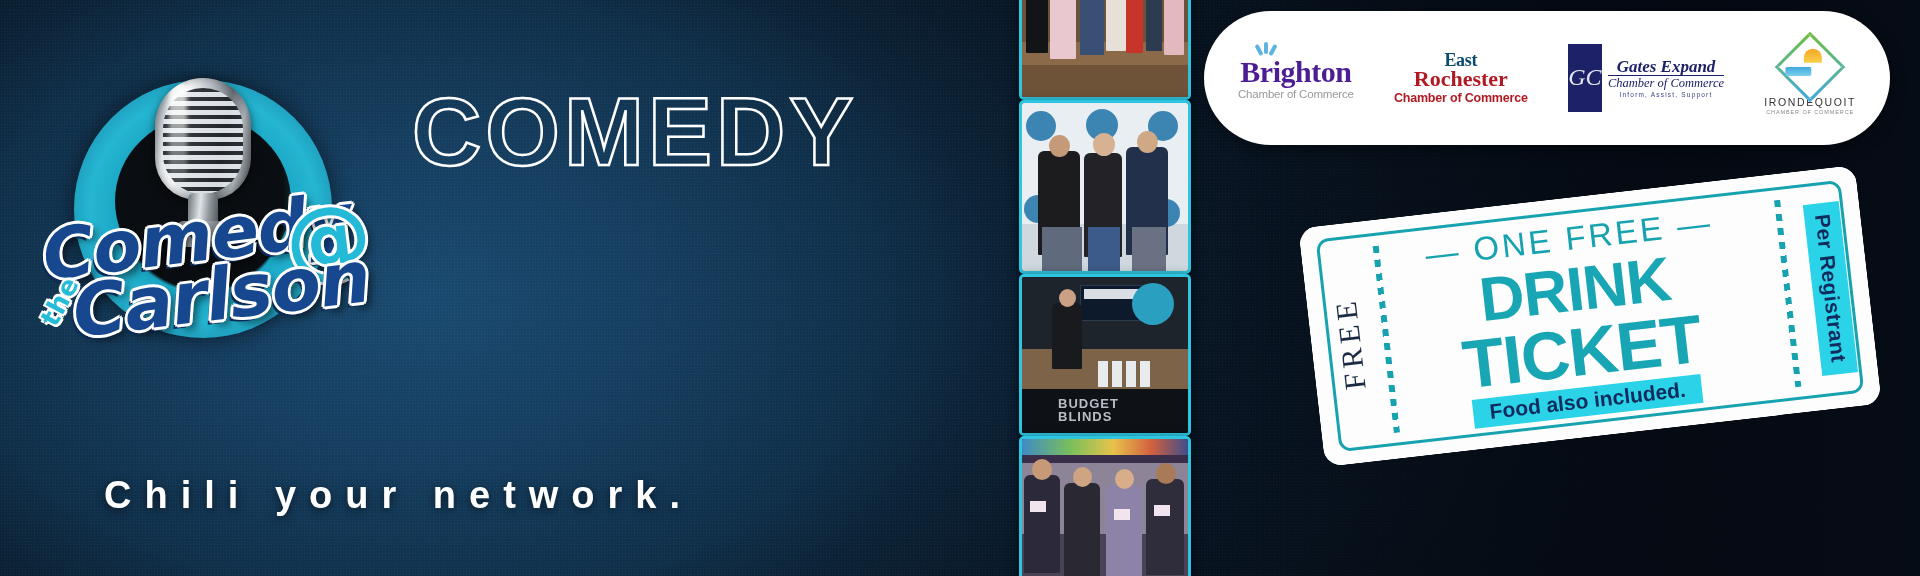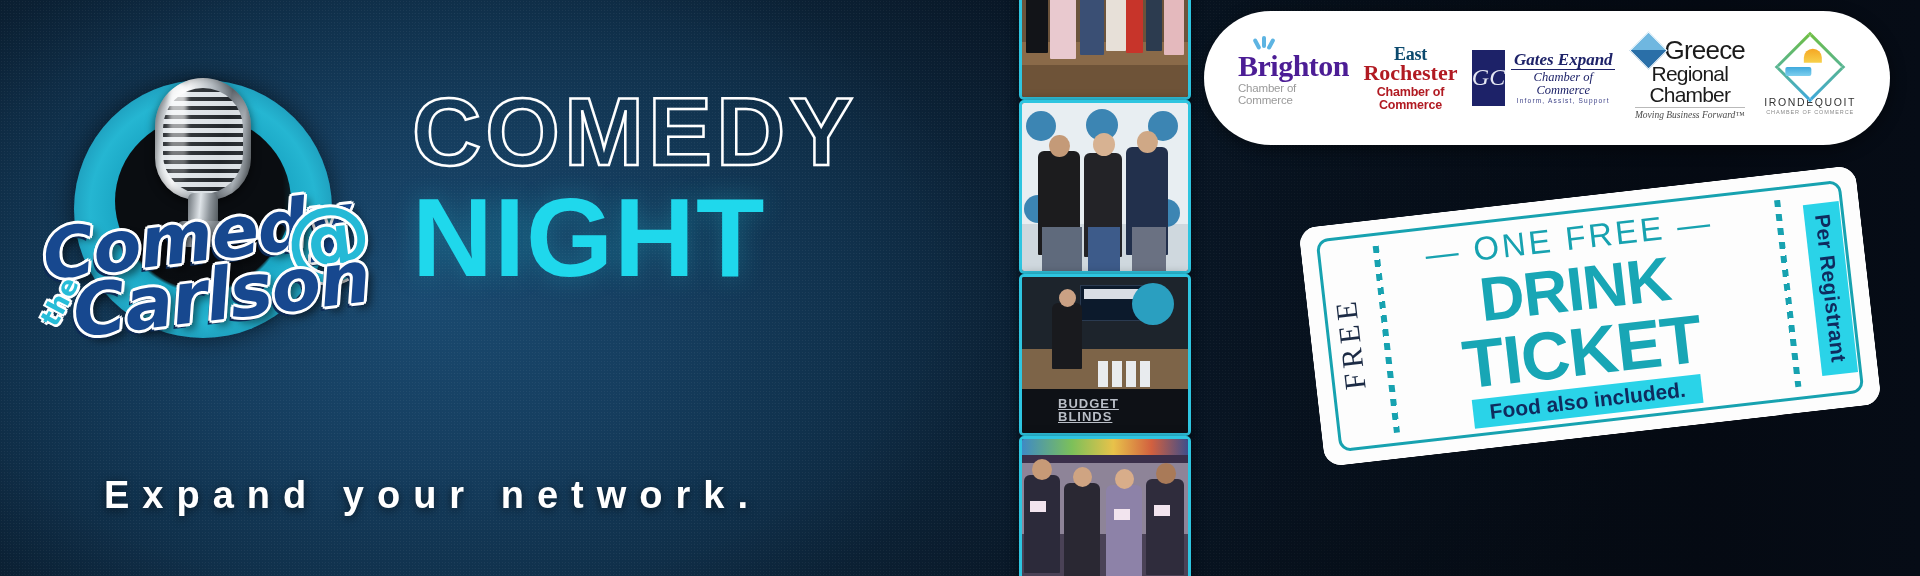--- a/index.html
+++ b/index.html
@@ -155,21 +155,21 @@
 
   
   .er{text-align:center;line-height:1;}
   .er .l1{font-family:"Liberation Serif", serif;color:#0c4a6e;font-weight:700;font-size:18px;letter-spacing:-.3px;}
   .er .l2{font-family:"Liberation Serif", serif;color:#b11a22;font-weight:700;font-size:22px;margin-top:-1px;}
   .er .l3{font-family:"Liberation Sans", sans-serif;color:#b11a22;font-weight:700;font-size:12.5px;margin-top:2px;letter-spacing:-.2px;}
 
   
   .gc{display:flex;align-items:center;gap:6px;}
   .gc .mark{
-    width:34px;height:56px;background:#1d2268;display:flex;align-items:center;justify-content:center;
+    width:34px;height:68px;background:#1d2268;display:flex;align-items:center;justify-content:center;
     font-family:"Liberation Serif", serif;color:#e4e6f2;font-size:24px;font-style:italic;line-height:.9;
   }
   .gc .txt{text-align:center;line-height:1.05;}
   .gc .g1{font-family:"Liberation Serif", serif;font-style:italic;font-size:17px;color:#1d2268;font-weight:700;}
   .gc .g2{font-family:"Liberation Serif", serif;font-style:italic;font-size:12.5px;color:#1d2268;border-top:1px solid #1d2268;padding-top:1px;}
   .gc .g3{font-family:"Liberation Sans", sans-serif;font-size:6.5px;color:#3a3f86;letter-spacing:1.2px;margin-top:1px;}
 
   
   .gr{text-align:center;}
   .gr .top{display:flex;align-items:center;gap:3px;}
@@ -260,23 +260,22 @@
     <div class="wordmark">
       <div class="wm wm-comedy">Comedy</div>
       <div class="wm-at">@</div>
       <div class="wm-the">the</div>
       <div class="wm wm-carlson">Carlson</div>
     </div>
   </div>
 
   <div class="head-wrap">
     <div class="comedy-out">COMEDY</div>
-    <div class="night">NIGHT</div>
   </div>
-  <div class="tagline">Expand your network.</div>
+  <div class="tagline">Chili your network.</div>
 
   <div class="strip">
 
     <div class="ph ph1">
       <div class="pimg p1">
         <div class="silh" style="left:4px;top:34px;width:22px;height:66px;background:#121418;"></div>
 
         <div class="silh" style="left:28px;top:30px;width:26px;height:76px;background:#e9c9cf;"></div>
 
         <div class="silh" style="left:58px;top:28px;width:24px;height:74px;background:#3a4f74;"></div>
@@ -315,21 +314,21 @@
         <div style="position:absolute;left:58px;top:8px;width:62px;height:34px;background:#0c1a2c;border:1px solid #2a3a50;"></div>
         <div style="position:absolute;left:62px;top:12px;width:54px;height:10px;background:#d9dde4;"></div>
         <div class="head-c" style="left:110px;top:6px;width:42px;height:42px;background:#2a9fc0;"></div>
         <div class="silh" style="left:30px;top:26px;width:30px;height:66px;background:#191a1e;"></div>
         <div class="head-c" style="left:37px;top:12px;width:17px;height:18px;background:#caa184;"></div>
         <div style="position:absolute;left:0;bottom:0;width:166px;height:44px;background:#0e1116;"></div>
         <div style="position:absolute;left:76px;bottom:46px;width:10px;height:26px;background:#e8ebee;"></div>
         <div style="position:absolute;left:90px;bottom:46px;width:10px;height:26px;background:#e8ebee;"></div>
         <div style="position:absolute;left:104px;bottom:46px;width:10px;height:26px;background:#e8ebee;"></div>
         <div style="position:absolute;left:118px;bottom:46px;width:10px;height:26px;background:#e8ebee;"></div>
-        <div style="position:absolute;left:36px;bottom:10px;color:#b9bec6;font:700 13px 'Liberation Sans',sans-serif;letter-spacing:1px;line-height:1;text-decoration:underline;">BUDGET<br>BLINDS</div>
+        <div style="position:absolute;left:36px;bottom:10px;color:#b9bec6;font:700 13px 'Liberation Sans',sans-serif;letter-spacing:1px;line-height:1;">BUDGET<br>BLINDS</div>
       </div>
     </div>
 
     <div class="ph ph4">
       <div class="pimg p4">
         <div style="position:absolute;left:0;top:0;width:166px;height:16px;background:linear-gradient(90deg,#3f8ac4,#7cc05a 30%,#e8c24a 55%,#d2603f 78%,#3f4e8a);"></div>
         <div class="silh" style="left:2px;top:36px;width:36px;height:98px;background:#2c2a3a;"></div>
         <div class="head-c" style="left:10px;top:20px;width:20px;height:21px;background:#c79a77;"></div>
         <div class="silh" style="left:42px;top:44px;width:36px;height:94px;background:#2a2833;"></div>
         <div class="head-c" style="left:51px;top:28px;width:19px;height:20px;background:#cfa482;"></div>
@@ -368,28 +367,20 @@
       <div class="gc">
         <div class="mark">GC</div>
         <div class="txt">
           <div class="g1">Gates Expand</div>
           <div class="g2">Chamber of Commerce</div>
           <div class="g3">Inform, Assist, Support</div>
         </div>
       </div>
     </div>
 
-    <div class="lg gr">
-      <div class="top">
-        <div class="dia"></div>
-        <div class="g1">Greece</div>
-      </div>
-      <div class="g2">Regional Chamber</div>
-      <div class="g3">Moving Business Forward™</div>
-    </div>
 
     <div class="lg irq">
       <div class="dm">
         <div class="sun"></div>
         <div class="wv"></div>
       </div>
       <div class="i1">IRONDEQUOIT</div>
       <div class="i2">CHAMBER OF COMMERCE</div>
     </div>
   </div>

